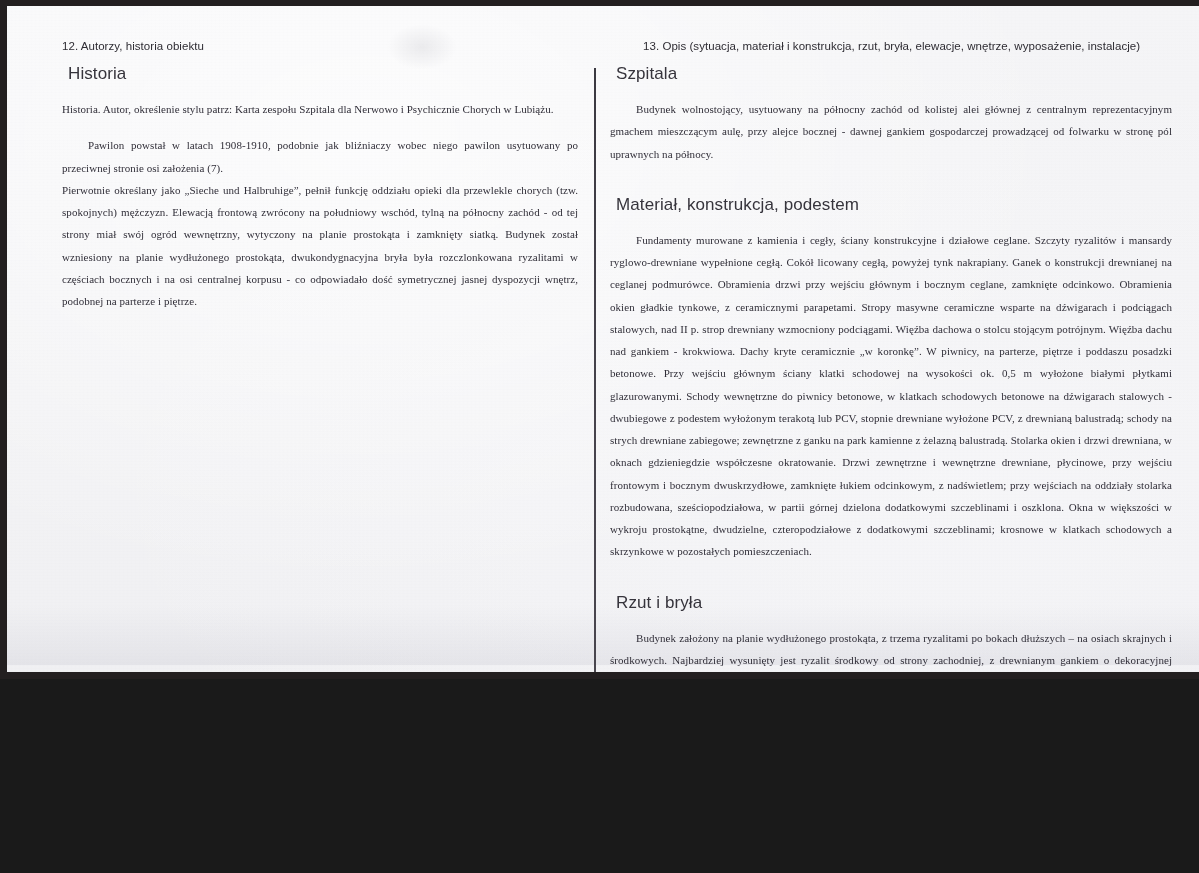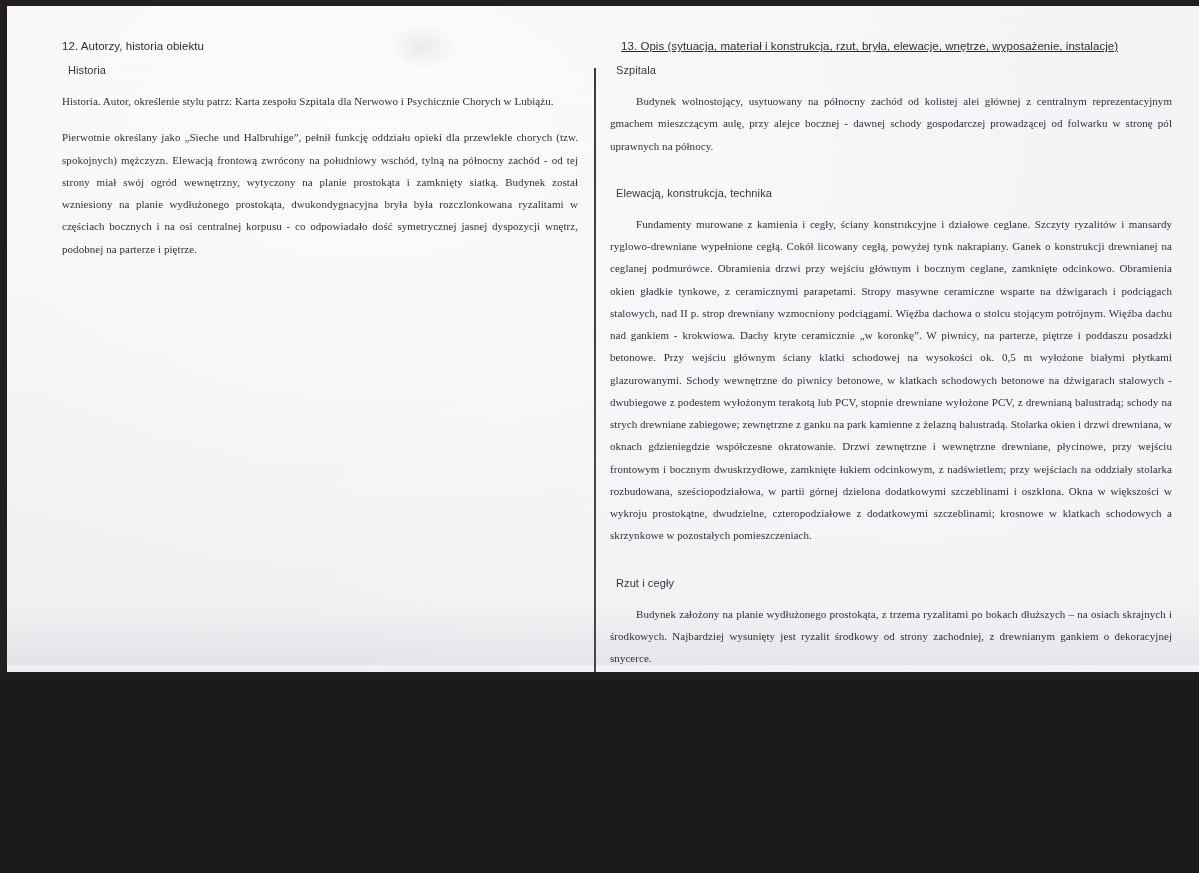--- a/index.html
+++ b/index.html
@@ -70,25 +70,25 @@
   .field-label {
     font-family: "Liberation Sans", sans-serif;
     font-size: 11.5px;
     color: #2e2c33;
     letter-spacing: 0.05px;
     position: absolute;
     top: 34px;
     z-index: 3;
   }
   .field-label.left  { left: 55px; }
-  .field-label.right { left: 614px; text-decoration: underline; }
+  .field-label.right { left: 636px; }
 
   .section-head {
     font-family: "Liberation Sans", sans-serif;
-    font-size: 11px;
+    font-size: 17px;
     color: #36343c;
     font-weight: 400;
     margin: 0 0 14px 6px;
     letter-spacing: 0.1px;
   }
 
   .body-text {
     font-family: "Liberation Serif", "DejaVu Serif", serif;
     font-size: 11px;
     line-height: 22.25px;
@@ -139,32 +139,33 @@
   <div class="field-label left">12. Autorzy, historia obiektu</div>
   <div class="field-label right">13. Opis (sytuacja, materiał i konstrukcja, rzut, bryła, elewacje, wnętrze, wyposażenie, instalacje)</div>
 
   <div class="divider"></div>
 
   <div class="col col-left" style="top:58px;">
     <h2 class="section-head">Historia</h2>
 
     <p class="body-text">Historia. Autor, określenie stylu patrz: Karta zespołu Szpitala dla Nerwowo i Psychicznie Chorych w Lubiążu.</p>
     <div class="gap-sm"></div>
+    <p class="body-text indent">Pawilon powstał w latach 1908-1910, podobnie jak bliźniaczy wobec niego pawilon usytuowany po przeciwnej stronie osi założenia (7).</p>
     <p class="body-text">Pierwotnie określany jako „Sieche und Halbruhige”, pełnił funkcję oddziału opieki dla przewlekle chorych (tzw. spokojnych) mężczyzn. Elewacją frontową zwrócony na południowy wschód, tylną na północny zachód - od tej strony miał swój ogród wewnętrzny, wytyczony na planie prostokąta i zamknięty siatką. Budynek został wzniesiony na planie wydłużonego prostokąta, dwukondygnacyjna bryła była rozczlonkowana ryzalitami w częściach bocznych i na osi centralnej korpusu - co odpowiadało dość symetrycznej jasnej dyspozycji wnętrz, podobnej na parterze i piętrze.</p>
   </div>
 
   <div class="col col-right" style="top:58px;">
     <h2 class="section-head">Szpitala</h2>
-    <p class="body-text indent">Budynek wolnostojący, usytuowany na północny zachód od kolistej alei głównej z centralnym reprezentacyjnym gmachem mieszczącym aulę, przy alejce bocznej - dawnej schody gospodarczej prowadzącej od folwarku w stronę pól uprawnych na północy.</p>
+    <p class="body-text indent">Budynek wolnostojący, usytuowany na północny zachód od kolistej alei głównej z centralnym reprezentacyjnym gmachem mieszczącym aulę, przy alejce bocznej - dawnej gankiem gospodarczej prowadzącej od folwarku w stronę pól uprawnych na północy.</p>
 
     <div class="gap-lg"></div>
 
-    <h2 class="section-head">Elewacją, konstrukcja, technika</h2>
+    <h2 class="section-head">Materiał, konstrukcja, podestem</h2>
     <p class="body-text indent">Fundamenty murowane z kamienia i cegły, ściany konstrukcyjne i działowe ceglane. Szczyty ryzalitów i mansardy ryglowo-drewniane wypełnione cegłą. Cokół licowany cegłą, powyżej tynk nakrapiany. Ganek o konstrukcji drewnianej na ceglanej podmurówce. Obramienia drzwi przy wejściu głównym i bocznym ceglane, zamknięte odcinkowo. Obramienia okien gładkie tynkowe, z ceramicznymi parapetami. Stropy masywne ceramiczne wsparte na dźwigarach i podciągach stalowych, nad II p. strop drewniany wzmocniony podciągami. Więźba dachowa o stolcu stojącym potrójnym. Więźba dachu nad gankiem - krokwiowa. Dachy kryte ceramicznie „w koronkę”. W piwnicy, na parterze, piętrze i poddaszu posadzki betonowe. Przy wejściu głównym ściany klatki schodowej na wysokości ok. 0,5 m wyłożone białymi płytkami glazurowanymi. Schody wewnętrzne do piwnicy betonowe, w klatkach schodowych betonowe na dźwigarach stalowych - dwubiegowe z podestem wyłożonym terakotą lub PCV, stopnie drewniane wyłożone PCV, z drewnianą balustradą; schody na strych drewniane zabiegowe; zewnętrzne z ganku na park kamienne z żelazną balustradą. Stolarka okien i drzwi drewniana, w oknach gdzieniegdzie współczesne okratowanie. Drzwi zewnętrzne i wewnętrzne drewniane, płycinowe, przy wejściu frontowym i bocznym dwuskrzydłowe, zamknięte łukiem odcinkowym, z nadświetlem; przy wejściach na oddziały stolarka rozbudowana, sześciopodziałowa, w partii górnej dzielona dodatkowymi szczeblinami i oszklona. Okna w większości w wykroju prostokątne, dwudzielne, czteropodziałowe z dodatkowymi szczeblinami; krosnowe w klatkach schodowych a skrzynkowe w pozostałych pomieszczeniach.</p>
 
     <div class="gap-lg"></div>
 
-    <h2 class="section-head">Rzut i cegły</h2>
+    <h2 class="section-head">Rzut i bryła</h2>
     <p class="body-text indent">Budynek założony na planie wydłużonego prostokąta, z trzema ryzalitami po bokach dłuższych – na osiach skrajnych i środkowych. Najbardziej wysunięty jest ryzalit środkowy od strony zachodniej, z drewnianym gankiem o dekoracyjnej snycerce.</p>
   </div>
 
   <div class="footer">C. d. załącznik nr 1</div>
 </div>
 
 </body></html>

